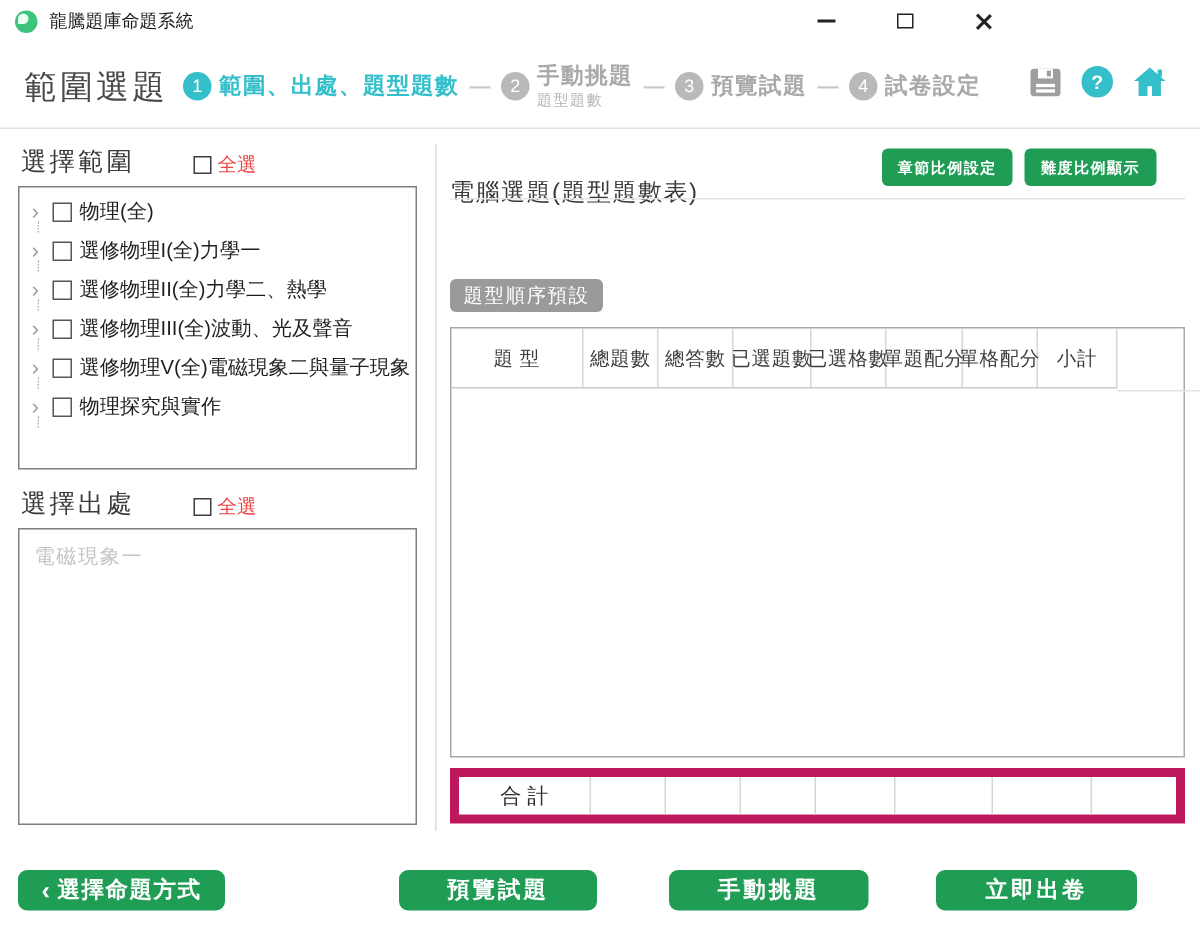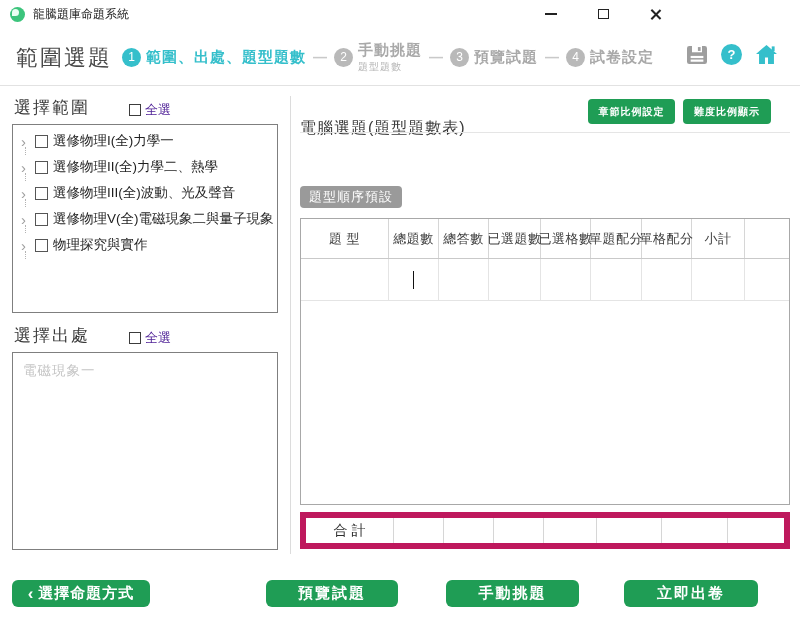--- a/index.html
+++ b/index.html
@@ -48,21 +48,21 @@
   .header-icons { position:absolute; right:22px; top:16px; display:flex; gap:13px; align-items:center; }
   .icon-btn { cursor:pointer; display:flex; align-items:center; justify-content:center; }
   .help-circle { width:21px; height:21px; border-radius:50%; background:#35bfcb;
     color:#fff; font-weight:bold; font-size:13px; display:flex; align-items:center; justify-content:center; }
   .help-circle::before { content:"?"; }
 
   
   .side-title { position:absolute; font-size:17px; color:#3a3a3a; letter-spacing:2px; }
   .selectall { position:absolute; display:flex; align-items:center; gap:4px; cursor:pointer; }
   .cb { width:12px; height:12px; border:1.5px solid #3c3c3c; background:#fff; display:inline-block; flex:0 0 auto; }
-  .selectall-label { font-size:13px; color:#4c1d95; }
+  .selectall-label { font-size:13px; color:#ef4444; }
 
   .range-box { position:absolute; left:12px; top:124px; width:266px; height:189px;
     border:1px solid #7f7f7f; background:#fff; overflow:hidden; padding-top:3px; }
   .tree-item { position:relative; height:26px; display:flex; align-items:center; padding-left:8px; }
   .chev { width:14px; color:#9e9e9e; font-size:15px; line-height:1; flex:0 0 auto; cursor:pointer; }
   .chev::before { content:"›"; }
   .connector { position:absolute; left:12px; top:19px; height:8px; border-left:1px dotted #b3b3b3; }
   .tree-cb { width:13px; height:13px; border:1.5px solid #555; background:#fff; margin-right:5px; flex:0 0 auto; cursor:pointer; }
   .tree-label { font-size:13.5px; color:#1f1f1f; white-space:nowrap; cursor:pointer; }
 
@@ -79,21 +79,21 @@
     font-family:inherit; cursor:pointer; display:flex; align-items:center; justify-content:center; }
   .btn-chapter { left:588px; width:87px; }
   .btn-difficulty { left:683px; width:88px; }
   .right-divider { position:absolute; left:300px; top:132px; width:490px; height:1px; background:#e5e5e5; }
 
   .order-badge { position:absolute; left:300px; top:186px; height:22px; padding:0 9px;
     background:#9a9a9a; color:#fff; font-size:13px; letter-spacing:1px; border-radius:4px;
     display:flex; align-items:center; border:none; font-family:inherit; cursor:pointer; }
 
   .qtable { position:absolute; left:300px; top:218px; width:490px; height:287px;
-    border:1px solid #a8a8a8; background:#fff; display:flex; flex-direction:column; }
+    border:1px solid #a8a8a8; background:#fff; display:flex; }
   .thead { display:flex; height:40px; border-bottom:1px solid #c9c9c9; }
   .th { display:flex; align-items:center; justify-content:center; font-size:13px;
     color:#3d3d3d; border-right:1px solid #d6d6d6; white-space:pre; letter-spacing:0.5px; }
   .th:last-child { border-right:none; }
   .trow { display:flex; height:42px; border-bottom:1px solid #e4e4e4; }
   .td { border-right:1px solid #e4e4e4; display:flex; align-items:center; justify-content:center; cursor:text; }
   .td:last-child { border-right:none; }
   .th:nth-child(1), .td:nth-child(1) { width:88px; }
   .th:nth-child(2), .td:nth-child(2) { width:50px; }
   .th:nth-child(3), .td:nth-child(3) { width:50px; }
@@ -206,20 +206,26 @@
 <div class="selectall" style="left:129px; top:101px;">
   <span class="cb"></span>
   <span class="selectall-label">全選</span>
 </div>
 
 <div class="range-box">
     <div class="tree-item">
     <span class="chev"></span>
     <span class="connector"></span>
     <span class="tree-cb"></span>
+    <span class="tree-label">物理(全)</span>
+  </div>
+    <div class="tree-item">
+    <span class="chev"></span>
+    <span class="connector"></span>
+    <span class="tree-cb"></span>
     <span class="tree-label">選修物理I(全)力學一</span>
   </div>
     <div class="tree-item">
     <span class="chev"></span>
     <span class="connector"></span>
     <span class="tree-cb"></span>
     <span class="tree-label">選修物理II(全)力學二、熱學</span>
   </div>
     <div class="tree-item">
     <span class="chev"></span>

